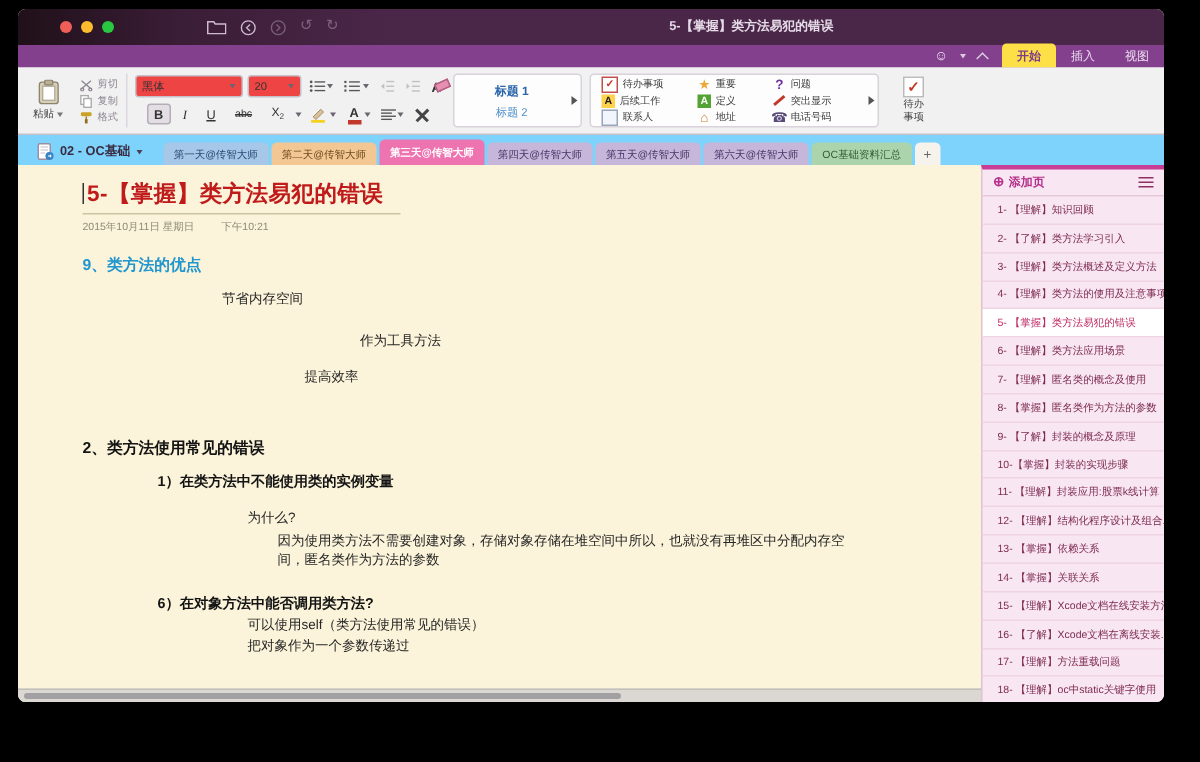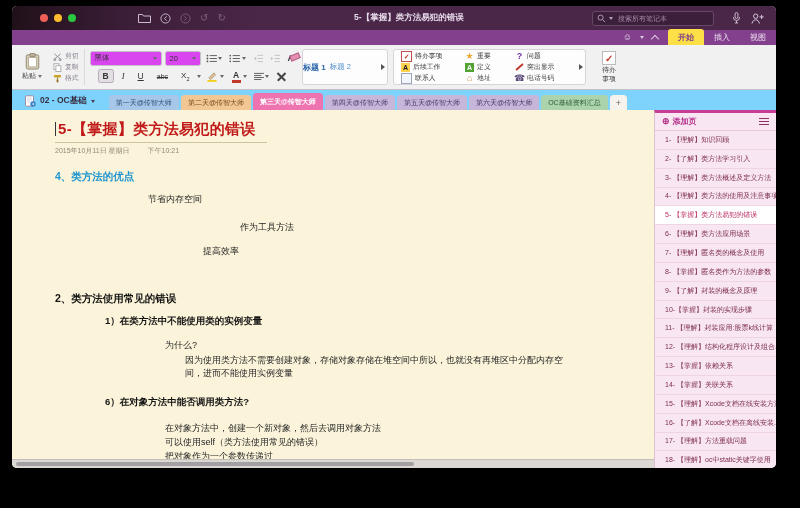--- a/index.html
+++ b/index.html
@@ -46,41 +46,41 @@
              width:32px;gap:1px;}
   .paste-btn .lbl{font-size:7px;color:#444;}
   .small-col{display:flex;flex-direction:column;justify-content:center;gap:1px;}
   .sbtn{display:flex;align-items:center;gap:3px;font-size:6.8px;color:#8d8692;}
   .tri-d{width:0;height:0;border-top:3px solid #6b6570;border-left:2.8px solid transparent;
          border-right:2.8px solid transparent;display:inline-block;}
   .tri-r{width:0;height:0;border-left:4px solid #555;border-top:3.2px solid transparent;
          border-bottom:3.2px solid transparent;display:inline-block;}
   .fontgrp{display:flex;flex-direction:column;justify-content:center;gap:3px;}
   .frow{display:flex;align-items:center;gap:3px;}
-  .selbox{display:flex;align-items:center;justify-content:space-between;background:#d946ef;
+  .selbox{display:flex;align-items:center;justify-content:space-between;background:#ef4444;
           border:1px solid #c6c0c9;border-radius:2.5px;height:13px;padding:0 4px;
           font-size:7.5px;color:#333;}
   .w-family{width:62px;} .w-size{width:26px;}
   .icbtn{display:flex;align-items:center;gap:1.5px;padding:1px 2px;border-radius:2px;}
   .fmt-btn{font-size:8.5px;color:#333;padding:1px 4px;border-radius:2.5px;border:1px solid transparent;}
   .fmt-btn.on{background:#e2dee4;border-color:#b4adb8;}
   .b{font-weight:bold;} .i{font-style:italic;font-family:"Liberation Serif",serif;}
   .u{text-decoration:underline;} .strike{text-decoration:line-through;font-size:7px;}
   .sub2{font-size:8px;} .sub2 sub{font-size:5.5px;}
   .xicon{position:relative;width:9px;height:9px;margin:0 3px;}
   .xicon::before,.xicon::after{content:"";position:absolute;left:-1px;top:4px;width:11px;height:1.6px;background:#454545;}
   .xicon::before{transform:rotate(45deg);} .xicon::after{transform:rotate(-45deg);}
   .eraserA{position:relative;font-size:9px;font-weight:bold;color:#333;padding:0 3px;}
   .eraserA::after{content:"";position:absolute;right:-3px;top:1px;width:8px;height:4px;
                   background:#e78fb3;border:1px solid #b05f84;transform:rotate(-24deg);}
   .fonta{position:relative;font-size:8.5px;font-weight:bold;color:#333;padding:0 2px 3px;}
   .fonta::after{content:"";position:absolute;left:1px;bottom:0;width:9px;height:2.5px;background:#c0392b;}
   .panel{background:#fdfdfd;border:1px solid #d8d2da;border-radius:3px;margin:2px 0;}
   .styles{width:84px;display:flex;align-items:center;}
-  .styles-col{flex:1;display:flex;flex-direction:row;align-items:center;gap:4px;}
+  .styles-col{flex:1;display:flex;flex-direction:column;align-items:center;gap:4px;}
   .st1{font-size:8px;font-weight:bold;color:#2b66ab;}
   .st2{font-size:7.5px;color:#4e8ec9;}
   .tagsbox{display:grid;grid-auto-flow:column;grid-template-rows:repeat(3,1fr);
            grid-template-columns:64px 50px 60px;align-items:center;padding:2px 2px 2px 7px;}
   .tag{display:flex;align-items:center;gap:3px;min-width:0;}
   .taglabel{font-size:6.8px;color:#3c3c3c;white-space:nowrap;}
   .tagicon{width:9px;height:9px;flex:none;display:inline-flex;align-items:center;justify-content:center;
            font-size:7px;line-height:1;}
   .ic-todo{background:#fff;border:1px solid #c0504d;color:#c0392b;font-weight:bold;}
   .ic-todo::before{content:"\2713";}
@@ -169,45 +169,20 @@
         <span class="tb-ic dim">
           <svg width="11" height="11" viewBox="0 0 12 12">
               <circle cx="6" cy="6" r="5" fill="none" stroke="#cdbcd0"></circle>
               <path d="M4.7 3.6 7.2 6 4.7 8.4" fill="none" stroke="#cdbcd0"></path>
             </svg>
         </span>
         <span class="tb-ic dim glyph">↺</span>
         <span class="tb-ic dim glyph">↻</span>
       </div>
       <div class="tb-title">5-【掌握】类方法易犯的错误</div>
-      <div class="tb-right">
-        <div class="searchbox">
-          <span>
-            <svg width="9" height="9" viewBox="0 0 10 10">
-                <circle cx="4" cy="4" r="2.8" fill="none" stroke="#b9a3ba"></circle>
-                <path d="M6.2 6.2 9 9" stroke="#b9a3ba"></path>
-              </svg>
-          </span>
-          <span class="tri-d" style="border-top-color:#b9a3ba"></span>
-          <input placeholder="搜索所有笔记本" style="">
-        </div>
-        <span>
-          <svg width="9" height="12" viewBox="0 0 10 13">
-              <rect x="3.4" y=".5" width="3.2" height="6.5" rx="1.6" fill="none" stroke="#d6c8d8"></rect>
-              <path d="M1.5 5.5a3.5 3.8 0 0 0 7 0M5 9.5V12M3.2 12h3.6" fill="none" stroke="#d6c8d8"></path>
-            </svg>
-        </span>
-        <span>
-          <svg width="13" height="11" viewBox="0 0 13 11">
-              <circle cx="4.7" cy="3.2" r="2.2" fill="none" stroke="#d6c8d8"></circle>
-              <path d="M1 10.5C1.5 8 3 6.8 4.7 6.8s3.2 1.2 3.7 3.7" fill="none" stroke="#d6c8d8"></path>
-              <path d="M10.6 1.8v4.2M8.5 3.9h4.2" stroke="#d6c8d8"></path>
-            </svg>
-        </span>
-      </div>
     </div>
 
     <div class="ribbon-tabs">
 
       <div class="rt-right">
         <span class="smiley">☺</span>
         <span class="tri-d" style="border-top-color:#dcc9e0"></span>
         <span class="chev-up"></span>
       </div>
 
@@ -460,41 +435,40 @@
         <div>
           <span class="caret"></span><span class="note-title">5-【掌握】类方法易犯的错误</span>
         </div>
         <div class="title-rule"></div>
         <div class="dateline">
           <span>2015年10月11日 星期日</span>
           <span>下午10:21</span>
         </div>
         <div>
 
-            <div class="cline h-blue" style="padding-left: 0px; margin-top: 14px;"><span>4、类方法的优点</span></div>
+            <div class="cline h-blue" style="padding-left: 0px; margin-top: 14px;"><span>9、类方法的优点</span></div>
 
             <div class="cline body" style="padding-left: 93px; margin-top: 9px;"><span>节省内存空间</span></div>
 
             <div class="cline body" style="padding-left: 185px; margin-top: 15px;"><span>作为工具方法</span></div>
 
             <div class="cline body" style="padding-left: 148px; margin-top: 11px;"><span>提高效率</span></div>
 
             <div class="cline h-black" style="padding-left: 0px; margin-top: 34px;"><span>2、类方法使用常见的错误</span></div>
 
             <div class="cline h-sub" style="padding-left: 50px; margin-top: 9px;"><span>1）在类方法中不能使用类的实例变量</span></div>
 
             <div class="cline body" style="padding-left: 110px; margin-top: 11px;"><span>为什么?</span></div>
 
             <div class="cline body" style="padding-left: 130px; margin-top: 2px;"><span>因为使用类方法不需要创建对象，存储对象存储在堆空间中所以，也就没有再堆区中分配内存空</span></div>
 
-            <div class="cline body" style="padding-left: 130px; margin-top: 0px;"><span>间，进而不能使用实例变量</span></div>
+            <div class="cline body" style="padding-left: 130px; margin-top: 0px;"><span>间，匿名类作为方法的参数</span></div>
 
             <div class="cline h-sub" style="padding-left: 50px; margin-top: 16px;"><span>6）在对象方法中能否调用类方法?</span></div>
 
-            <div class="cline body" style="padding-left: 110px; margin-top: 13px;"><span>在对象方法中，创建一个新对象，然后去调用对象方法</span></div>
 
             <div class="cline body" style="padding-left: 110px; margin-top: 1px;"><span>可以使用self（类方法使用常见的错误）</span></div>
 
             <div class="cline body" style="padding-left: 110px; margin-top: 1px;"><span>把对象作为一个参数传递过</span></div>
 
           </div>
         <div class="hscroll">
           <div class="hthumb"></div>
         </div>
       </div>

